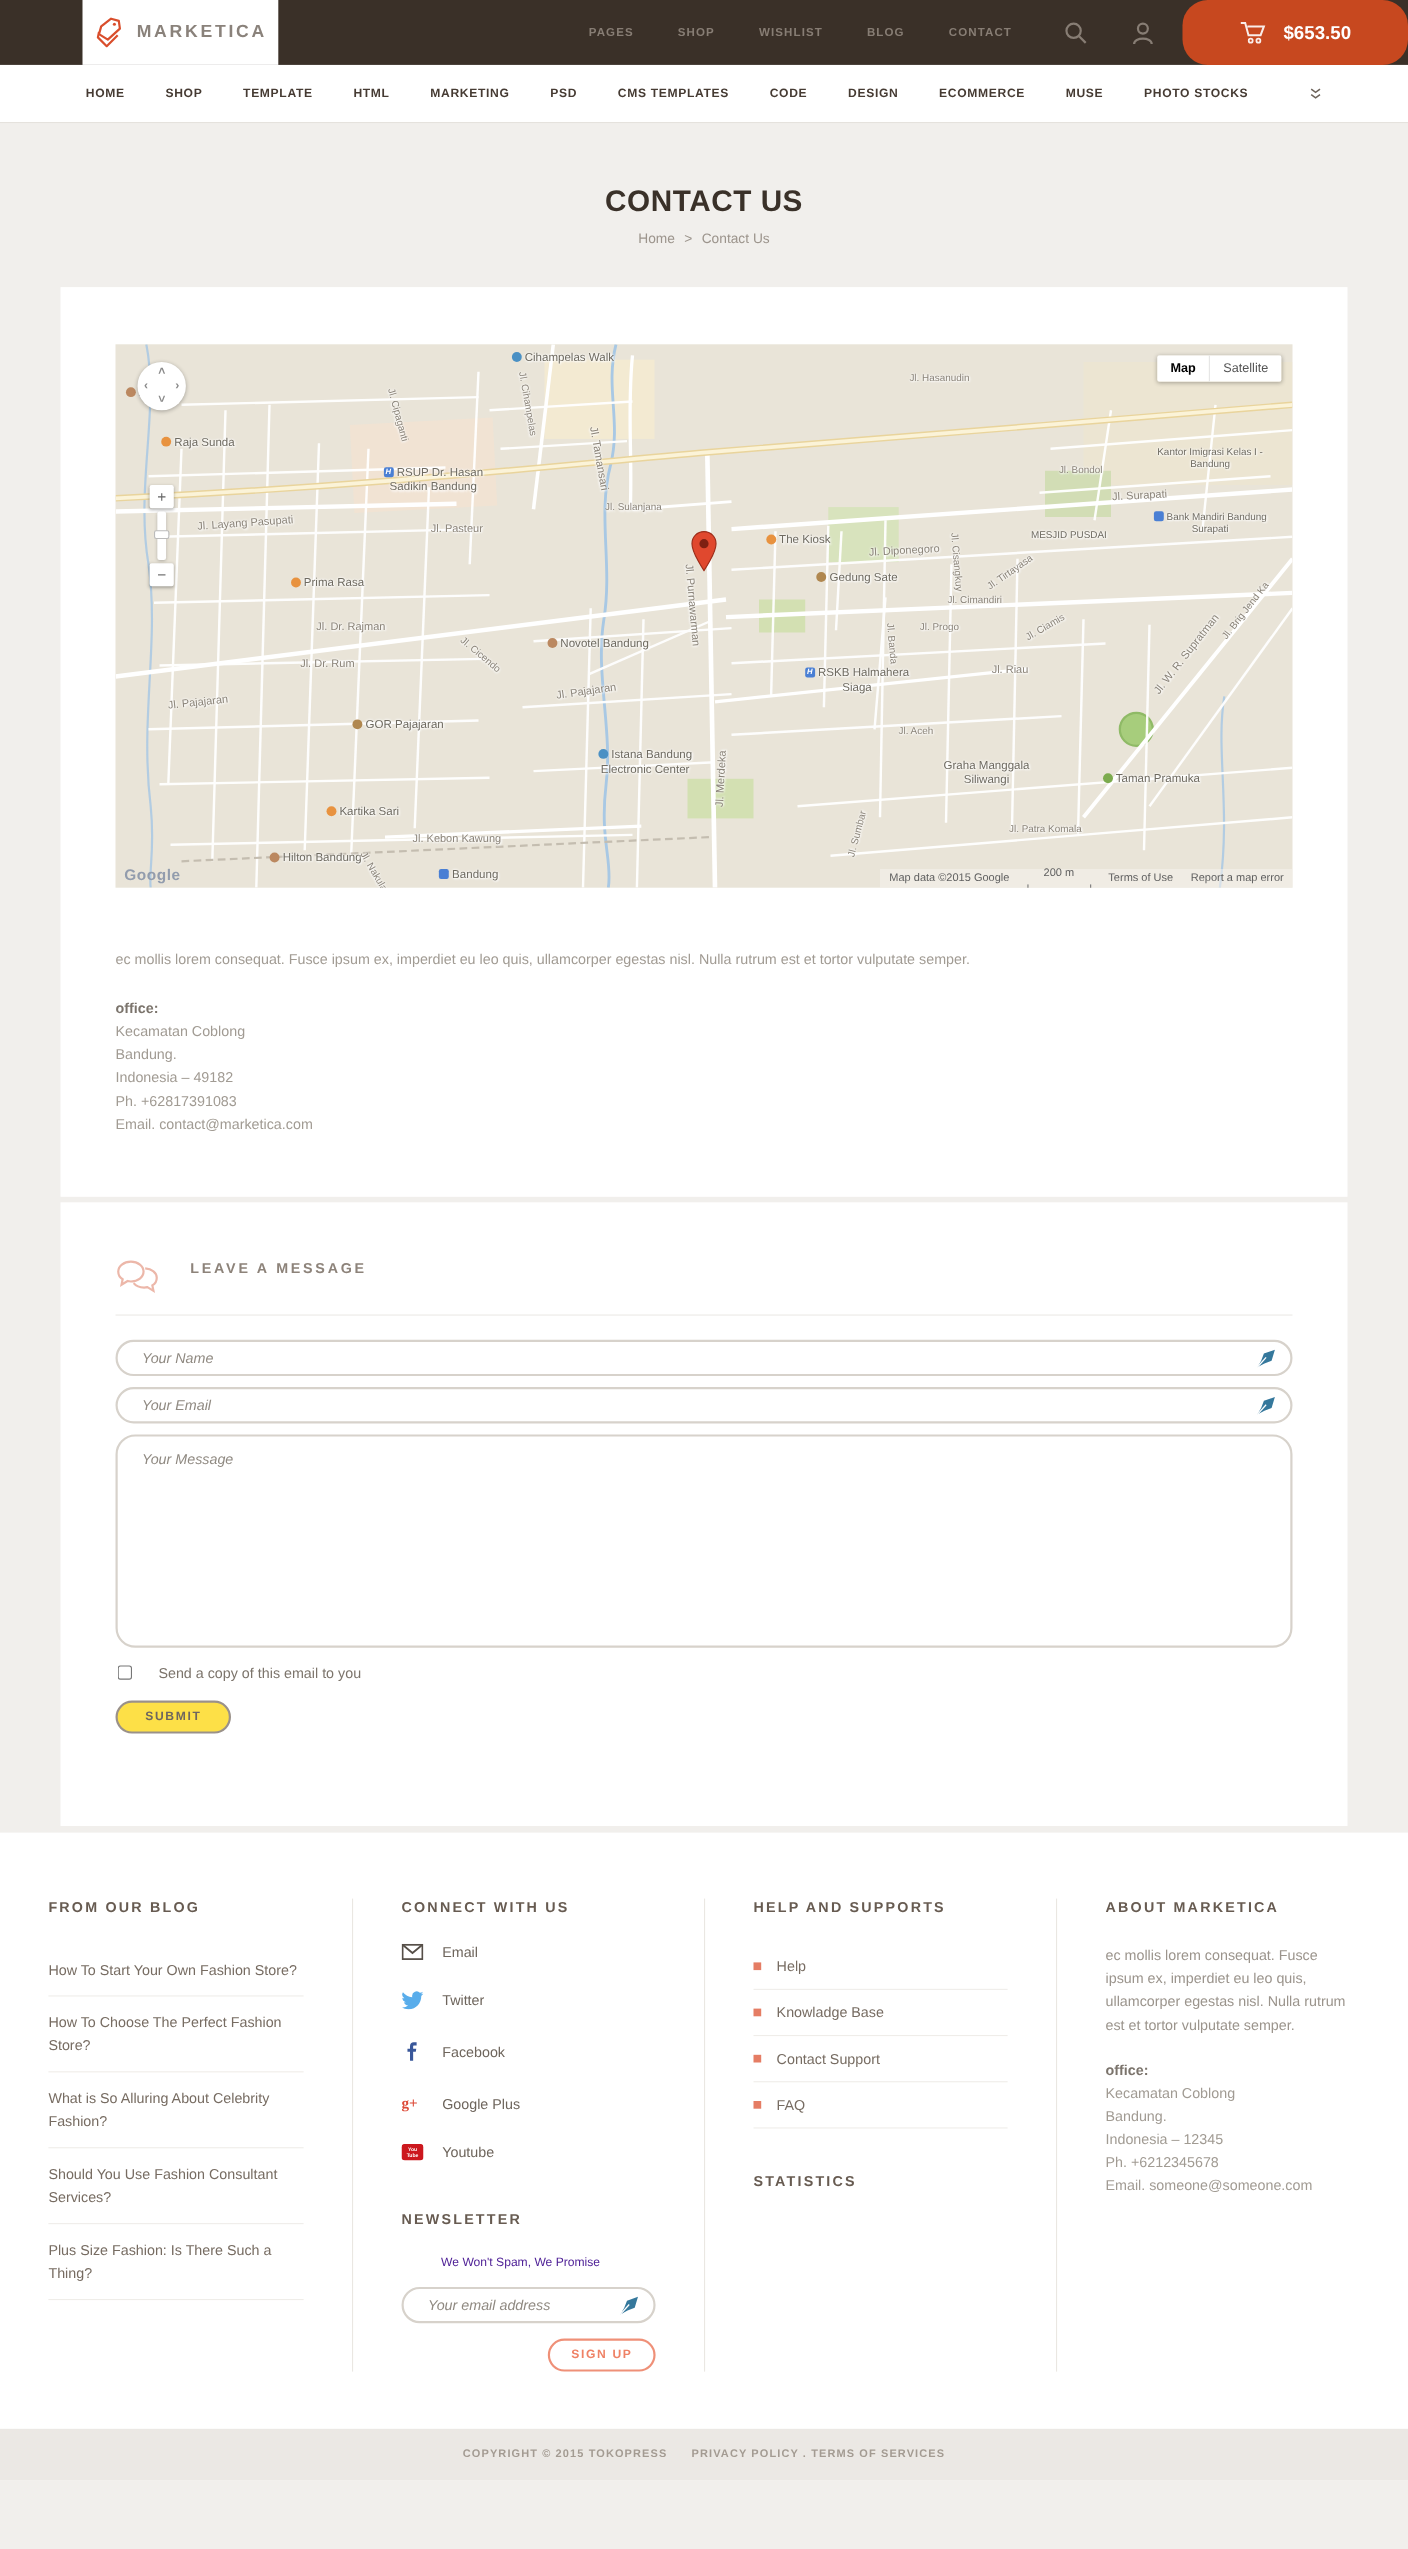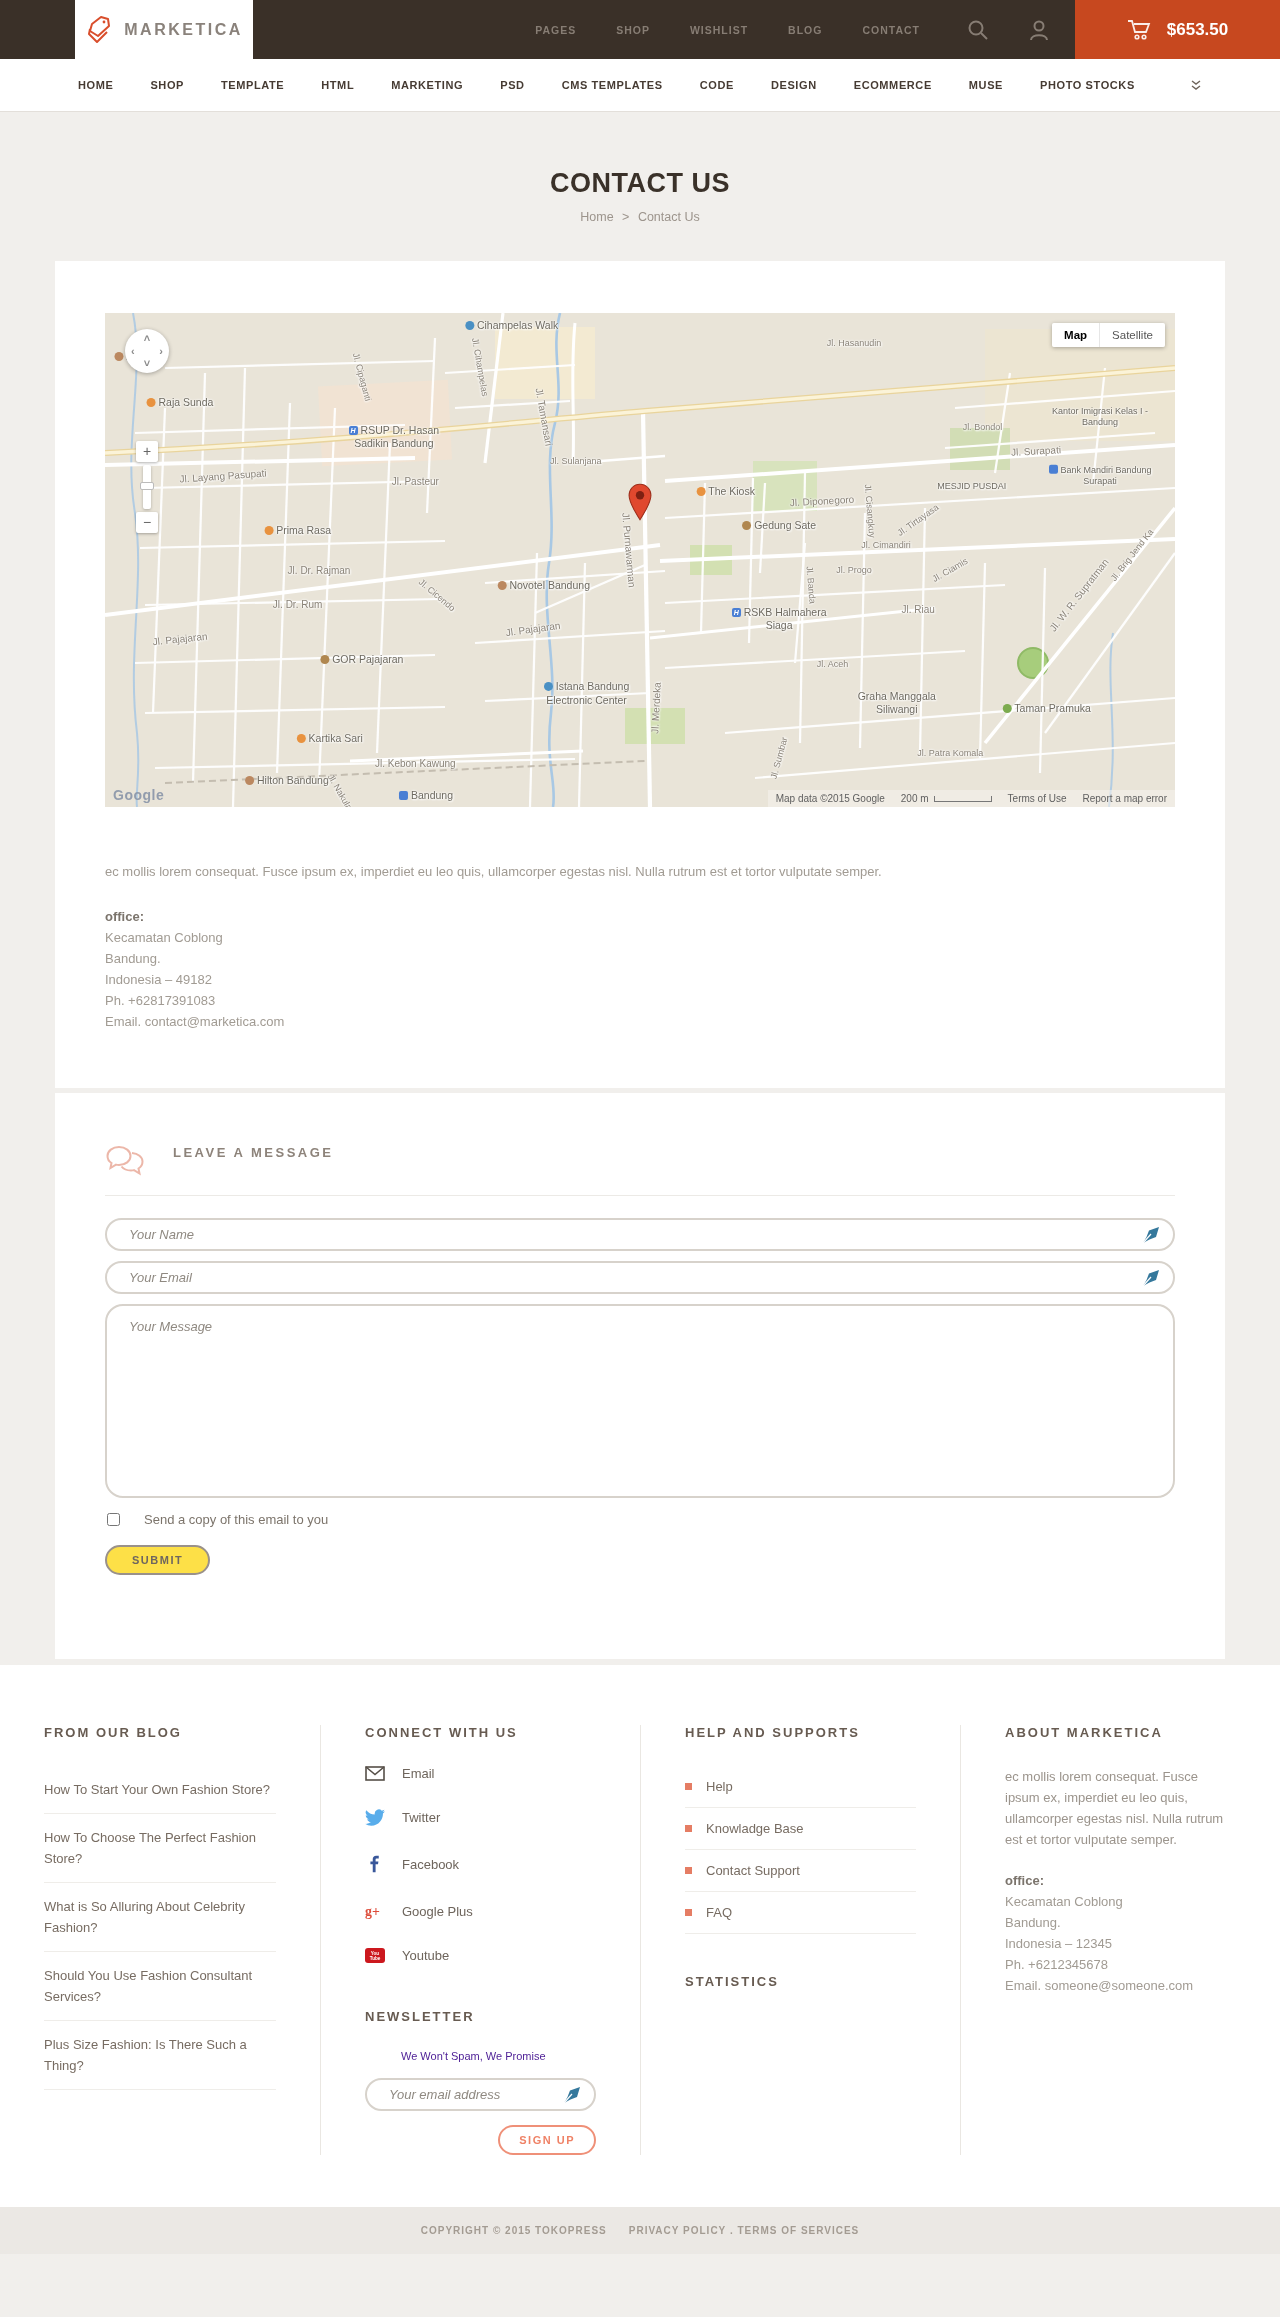--- a/index.html
+++ b/index.html
@@ -7,21 +7,21 @@
   body { font-family: "Liberation Sans", sans-serif; background: #f1efec; color: #444; }
 
   
   .topbar { position: relative; height: 59px; background: #3a3028; display: flex; align-items: center; }
   .logo-box { position: absolute; left: 75px; top: 0; bottom: 0; width: 178px; background: #fff; display: flex; align-items: center; justify-content: center; gap: 11px; cursor: pointer; }
   .logo-text { font-size: 16px; font-weight: bold; letter-spacing: 2.5px; color: #8a827b; }
   .top-nav { position: absolute; right: 360px; display: flex; gap: 40px; }
   .top-nav a { font-size: 10.5px; font-weight: bold; letter-spacing: 1px; color: #877d74; text-decoration: none; cursor: pointer; }
   .top-icons { position: absolute; right: 230px; display: flex; gap: 38px; align-items: center; }
   .top-icons svg { display: block; cursor: pointer; }
-  .cart-box { position: absolute; right: 0; top: 0; bottom: 0; width: 205px; background: #c7481f; display: flex; align-items: center; justify-content: center; gap: 14px; cursor: pointer; }
+  .cart-box { position: absolute; right: 0; top: 0; bottom: 0; width: 205px; background: #c7481f; display: flex; align-items: center; justify-content: center; gap: 14px; cursor: pointer; border-radius: 23px; }
   .cart-total { color: #fff; font-size: 17px; font-weight: bold; }
 
   
   .cat-nav { height: 53px; background: #fff; border-bottom: 1px solid #e3dfda; display: flex; align-items: center; padding: 0 78px; }
   .cat-nav-items { flex: 1; display: flex; justify-content: space-between; align-items: center; }
   .cat-nav-items a { font-size: 11px; font-weight: bold; letter-spacing: .6px; color: #463b33; text-decoration: none; cursor: pointer; }
   .cat-more { margin-left: 55px; cursor: pointer; line-height: 0; }
 
   
   .page-head { text-align: center; padding-top: 56px; }
@@ -62,21 +62,21 @@
   .zoom-control { position: absolute; left: 31px; top: 128px; width: 22px; z-index: 6; }
   .zoom-btn { width: 22px; height: 21px; background: #fff; box-shadow: 0 1px 3px rgba(0,0,0,.3); border-radius: 2px; text-align: center; line-height: 20px; font-size: 14px; color: #666; cursor: pointer; }
   .zoom-track { width: 8px; height: 44px; margin: 3px auto; background: #fff; box-shadow: 0 1px 3px rgba(0,0,0,.25); border-radius: 2px; position: relative; }
   .zoom-handle { position: absolute; left: -3px; top: 17px; width: 14px; height: 8px; background: #fff; border: 1px solid #bbb; border-radius: 2px; cursor: grab; }
   .map-type { position: absolute; right: 10px; top: 10px; display: flex; z-index: 6; box-shadow: 0 1px 4px rgba(0,0,0,.3); border-radius: 2px; overflow: hidden; }
   .map-type button { border: none; background: #fff; padding: 6px 12px; font-size: 11.5px; font-family: inherit; color: #565656; cursor: pointer; }
   .map-type button + button { border-left: 1px solid #e6e6e6; }
   .map-type .active { font-weight: bold; color: #000; }
   .google-logo { position: absolute; left: 8px; bottom: 4px; font-size: 14px; font-weight: bold; color: #8e99ab; opacity: .95; z-index: 6; letter-spacing: .5px; cursor: pointer; }
   .map-attribution { position: absolute; right: 0; bottom: 0; height: 17px; display: flex; align-items: center; gap: 16px; padding: 0 8px; font-size: 10px; color: #5f5f5f; background: rgba(245,243,238,.55); z-index: 6; }
-  .scale-wrap { display: flex; align-items: center; gap: 5px; }
+  .scale-wrap { display: flex; align-items: center; gap: 5px; flex-direction: column; }
   .scale-bar { width: 58px; height: 6px; border: 1px solid #777; border-top: none; }
   .map-attribution a { color: #5f5f5f; text-decoration: none; cursor: pointer; }
 
   
   .contact-intro { margin-top: 54px; font-size: 13px; line-height: 1.65; color: #a19b93; }
   .office-block { margin-top: 24px; font-size: 13px; line-height: 21px; color: #a19b93; }
   .office-label { font-weight: bold; color: #7b746c; }
 
   
   .form-head { display: flex; align-items: flex-start; gap: 26px; padding-bottom: 18px; border-bottom: 1px solid #eceae6; margin-bottom: 22px; }

